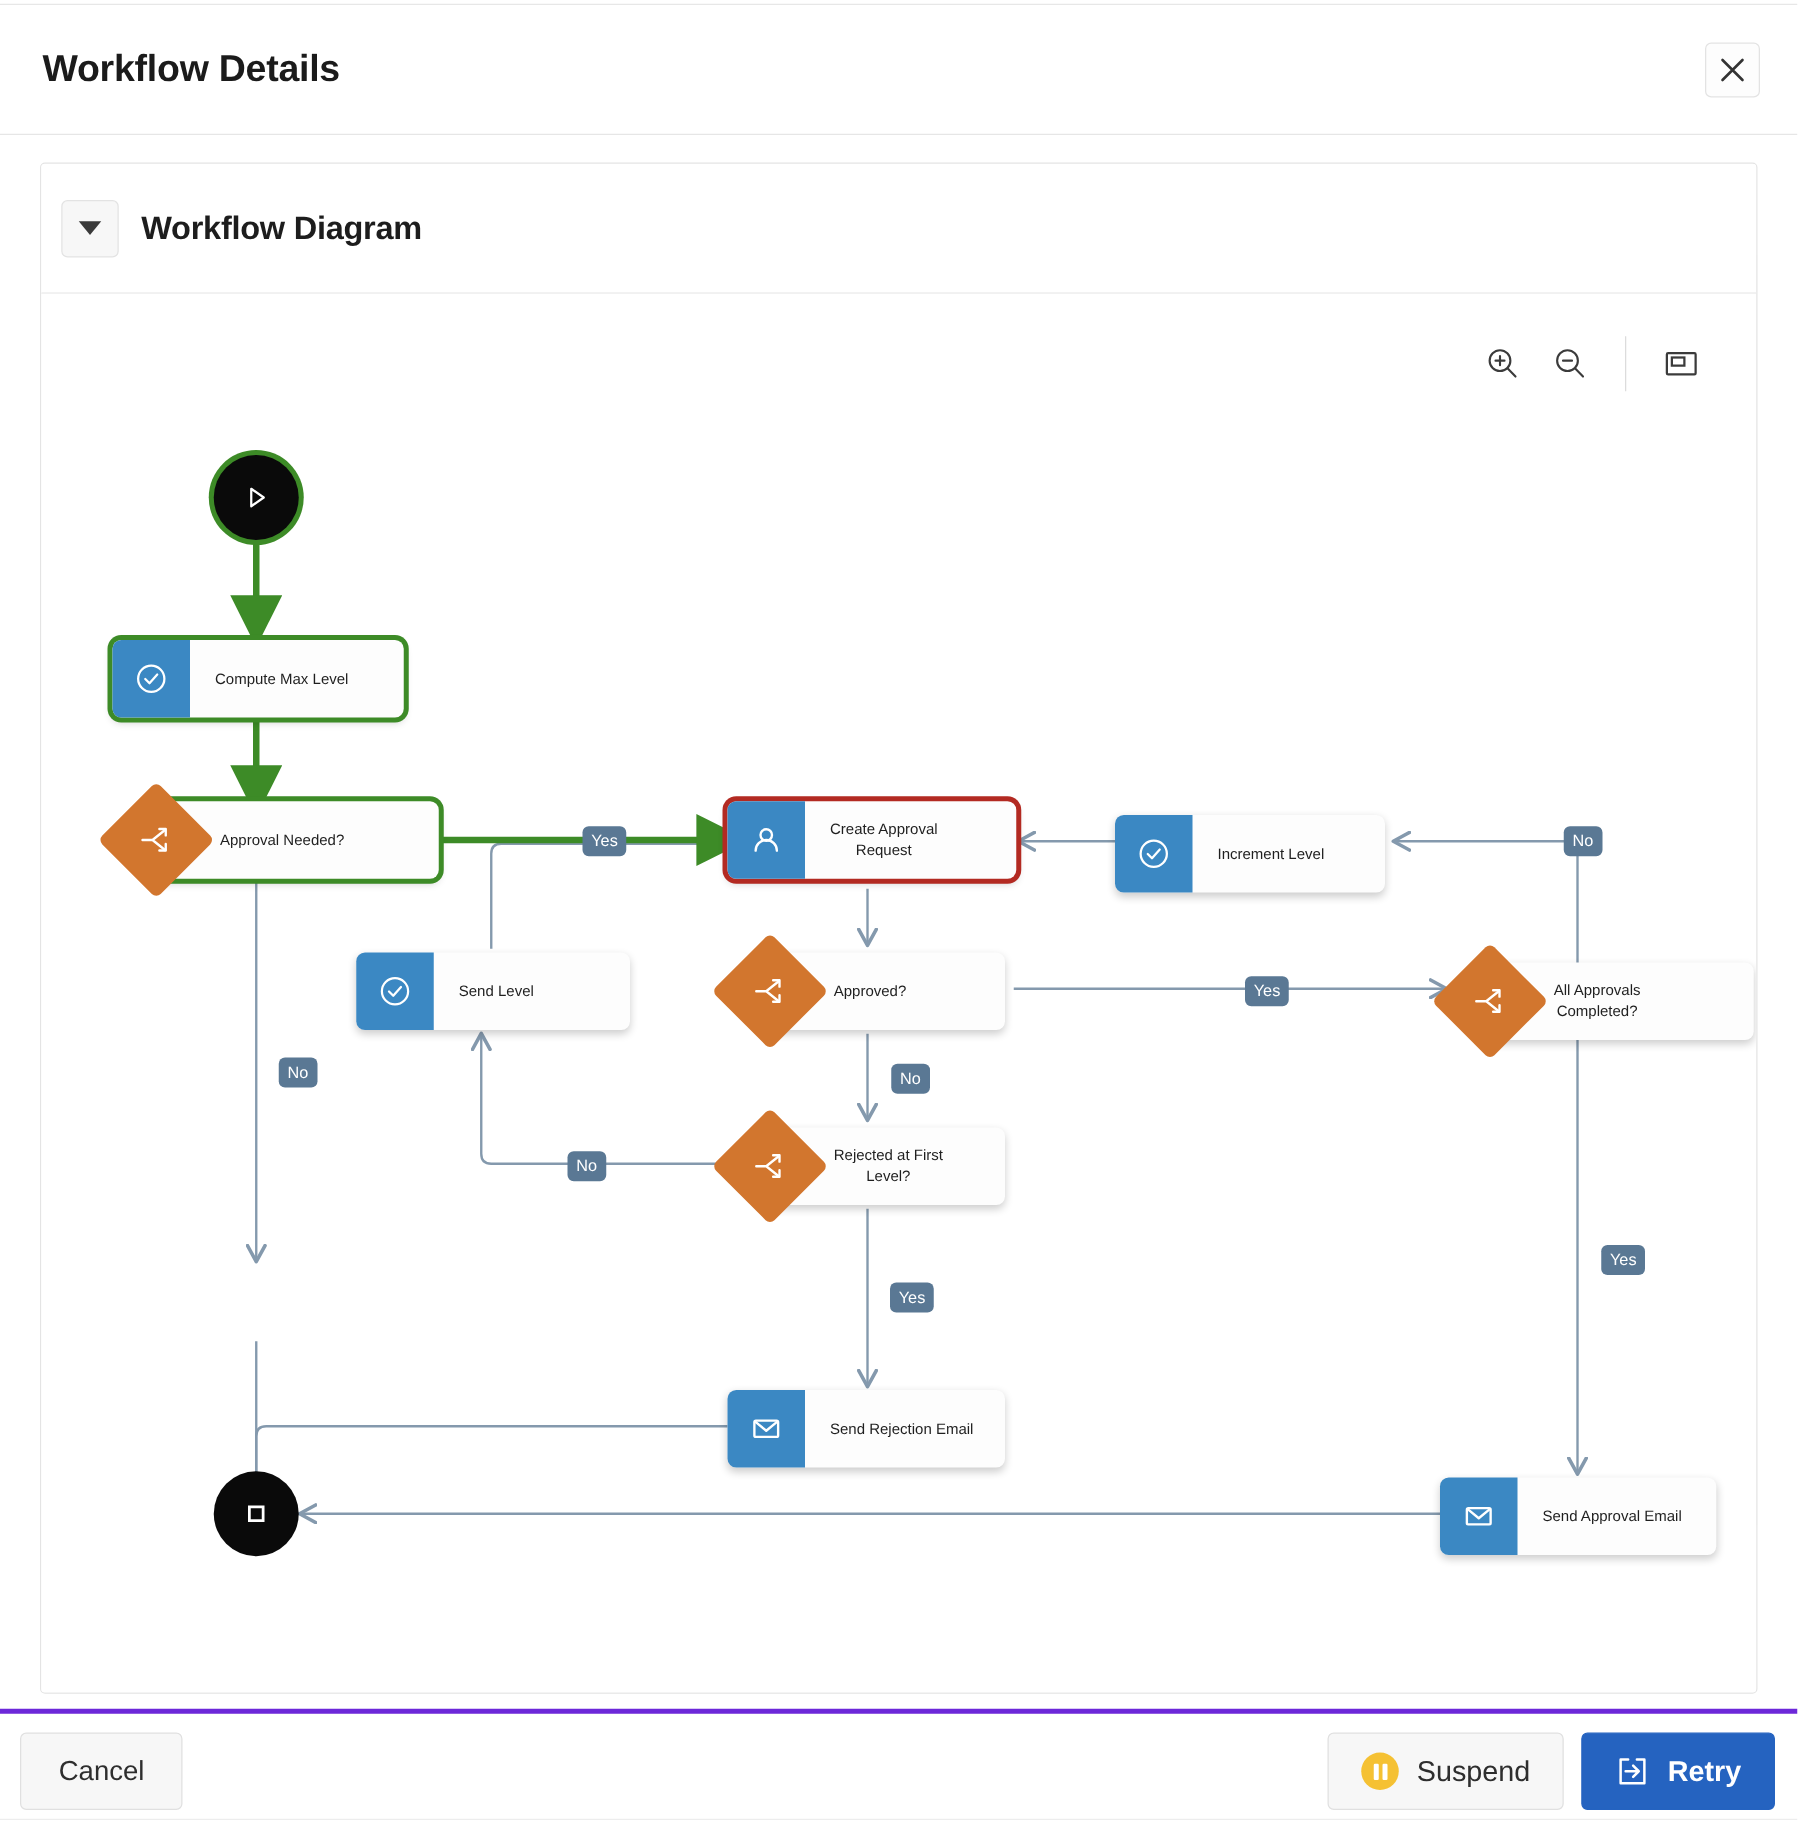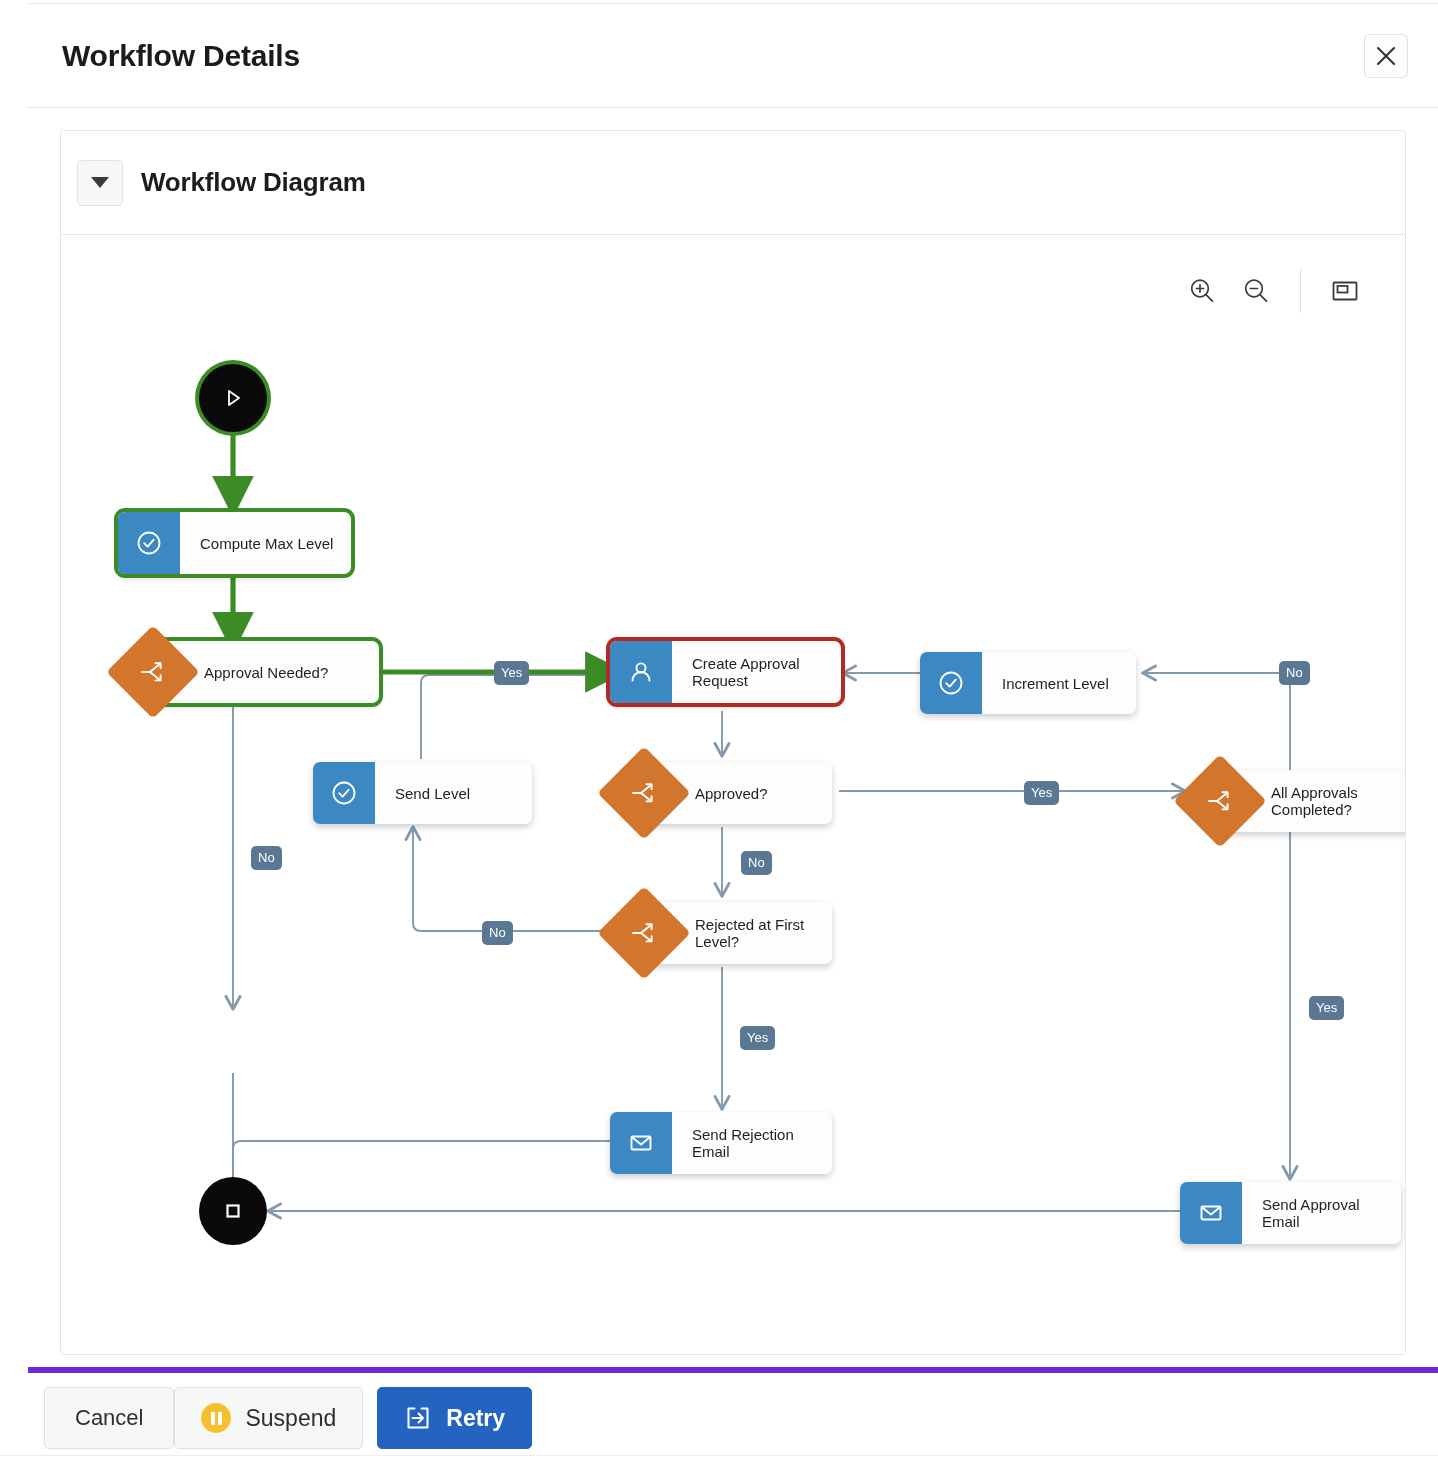--- a/index.html
+++ b/index.html
@@ -7,21 +7,21 @@
   body {
     width: 1438px; height: 1463px;
     background: #ffffff;
     font-family: "Liberation Sans", sans-serif;
     color: #212529;
     overflow: hidden;
     position: relative;
   }
 
   
-  #modal { position:absolute; inset:0; display:flex; flex-direction:column; background:#fff;padding-left:28px; }
+  #modal { position:absolute; inset:0; display:flex; flex-direction:column; background:#fff; }
 
   .topline { height:4px; background:#fff; border-bottom:1px solid #e7e7e7; }
 
   .modal-header {
     height: 104px; flex:0 0 104px;
     display:flex; align-items:center; justify-content:space-between;
     padding: 0 30px 0 34px;
     border-bottom: 1px solid #e6e6e6;
     background:#fff;
   }
@@ -75,22 +75,22 @@
     background:#fdfdfd; border-radius:7px;
     box-shadow: 0 3px 7px rgba(0,0,0,0.20);
     height:62px; z-index:3;
   }
   .node .ibox {
     width:62px; height:62px; flex:0 0 62px;
     background:#3b88c3; border-radius:7px 0 0 7px;
     display:flex; align-items:center; justify-content:center;
   }
   .node .label {
-    font-size:15px; color:#1f1f1f; line-height:17px;
-    padding:0 14px 0 20px; white-space:pre-line;
+    font-size:12px; color:#1f1f1f; line-height:17px;
+    padding:0 14px 0 20px; white-space:pre-line;text-align:center;
   }
 
   
   .node.decision { padding-left:0; }
   .node.decision .dbox {
     position:absolute; left:-26px; top:-2px;
     width:66px; height:66px; background:#d2762e;
     transform: rotate(45deg); border-radius:5px;
     display:flex; align-items:center; justify-content:center;
   }
@@ -111,22 +111,22 @@
 
   
   .elabel {
     position:absolute; z-index:5;
     background:#5a7894; color:#fff; font-size:13px; line-height:13px;
     padding:5px 7px 6px; border-radius:5px; font-family:"Liberation Sans",sans-serif;
   }
 
   
   .modal-footer {
-    flex:0 0 96px; border-top:6px solid #6d28d9; background:#fff;
-    display:flex; align-items:center; 
+    flex:0 0 96px; border-top:4px solid #6d28d9; background:#fff;
+    display:flex; align-items:center; justify-content:space-between;
     padding: 0 18px 0 16px;
   }
   .footer-right { display:flex; align-items:center; gap:14px; }
   .btn {
     display:flex;align-items:center;gap:14px;
     height:62px; padding:0 26px; border-radius:5px;
     font-size:23px; cursor:pointer; white-space:nowrap;
   }
   .btn.light { background:#f7f7f7; border:1px solid #e0e0e0; color:#2e2e2e; }
   .btn.cancel { font-size:22px; padding:0 30px; }

